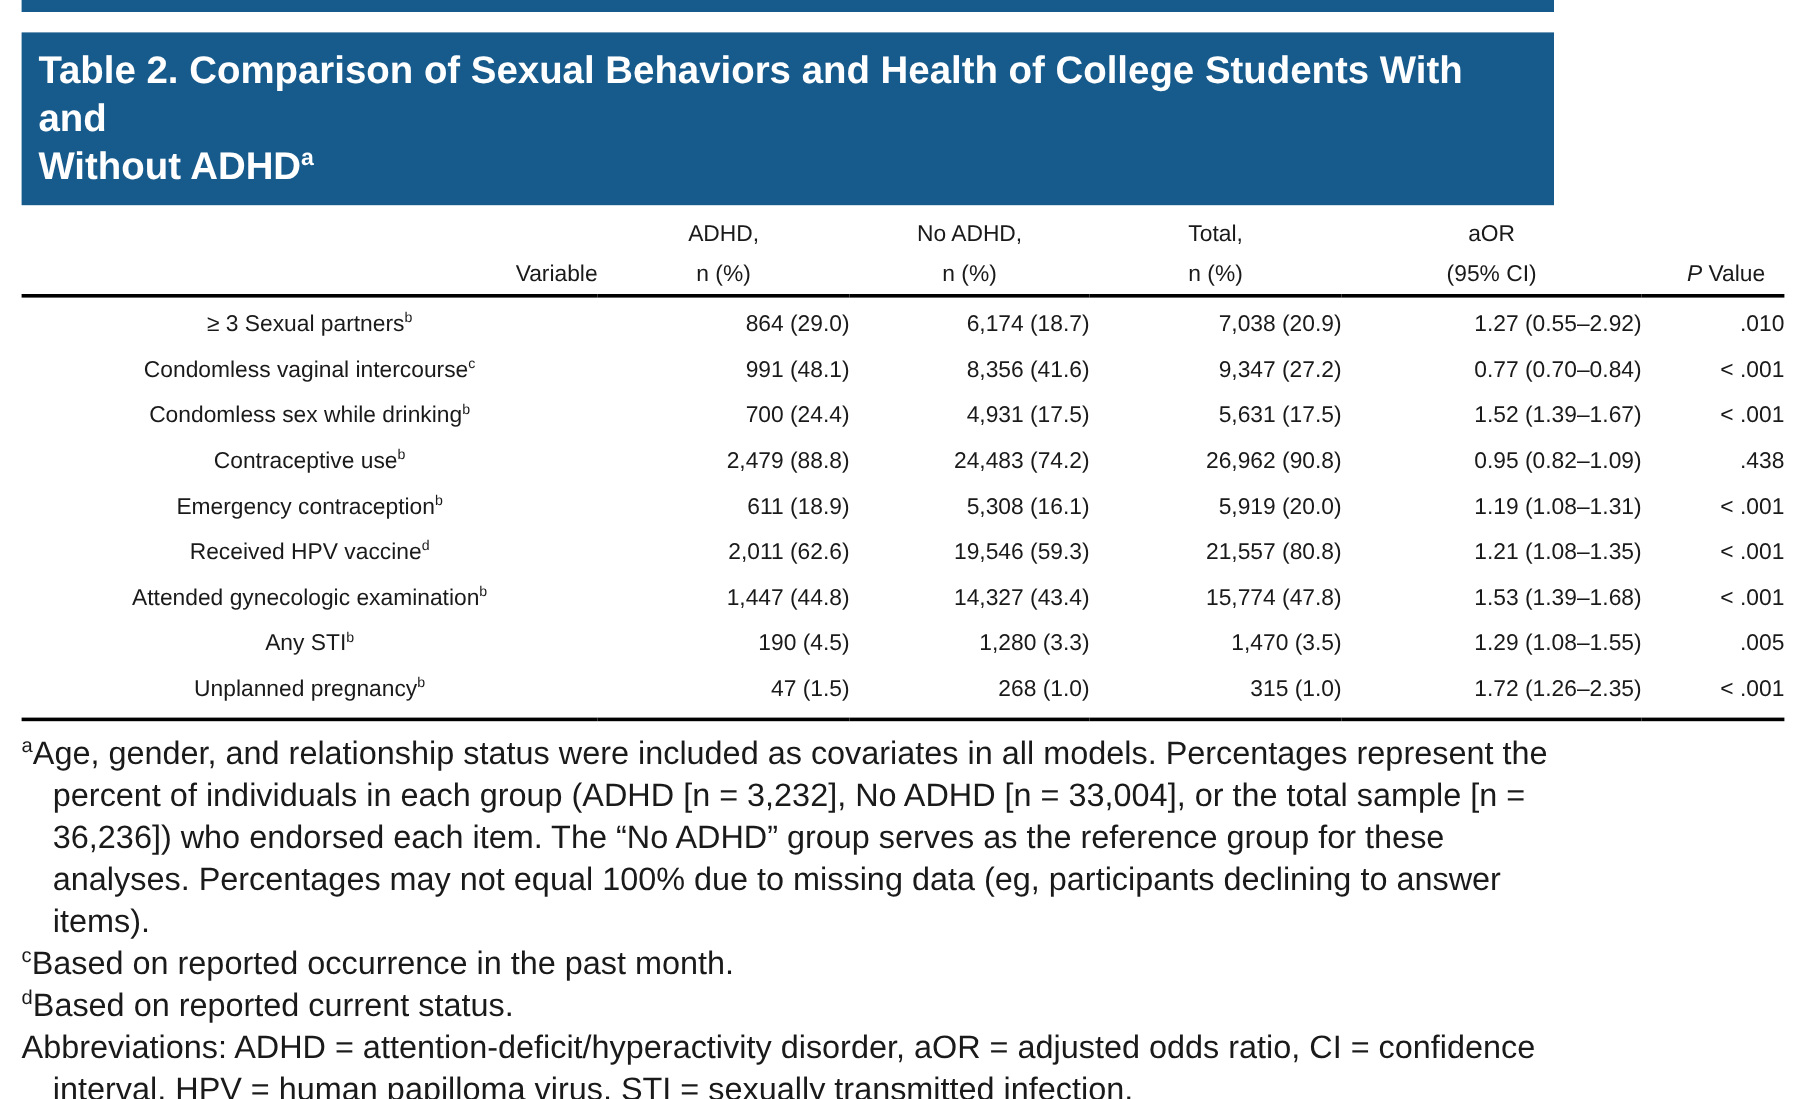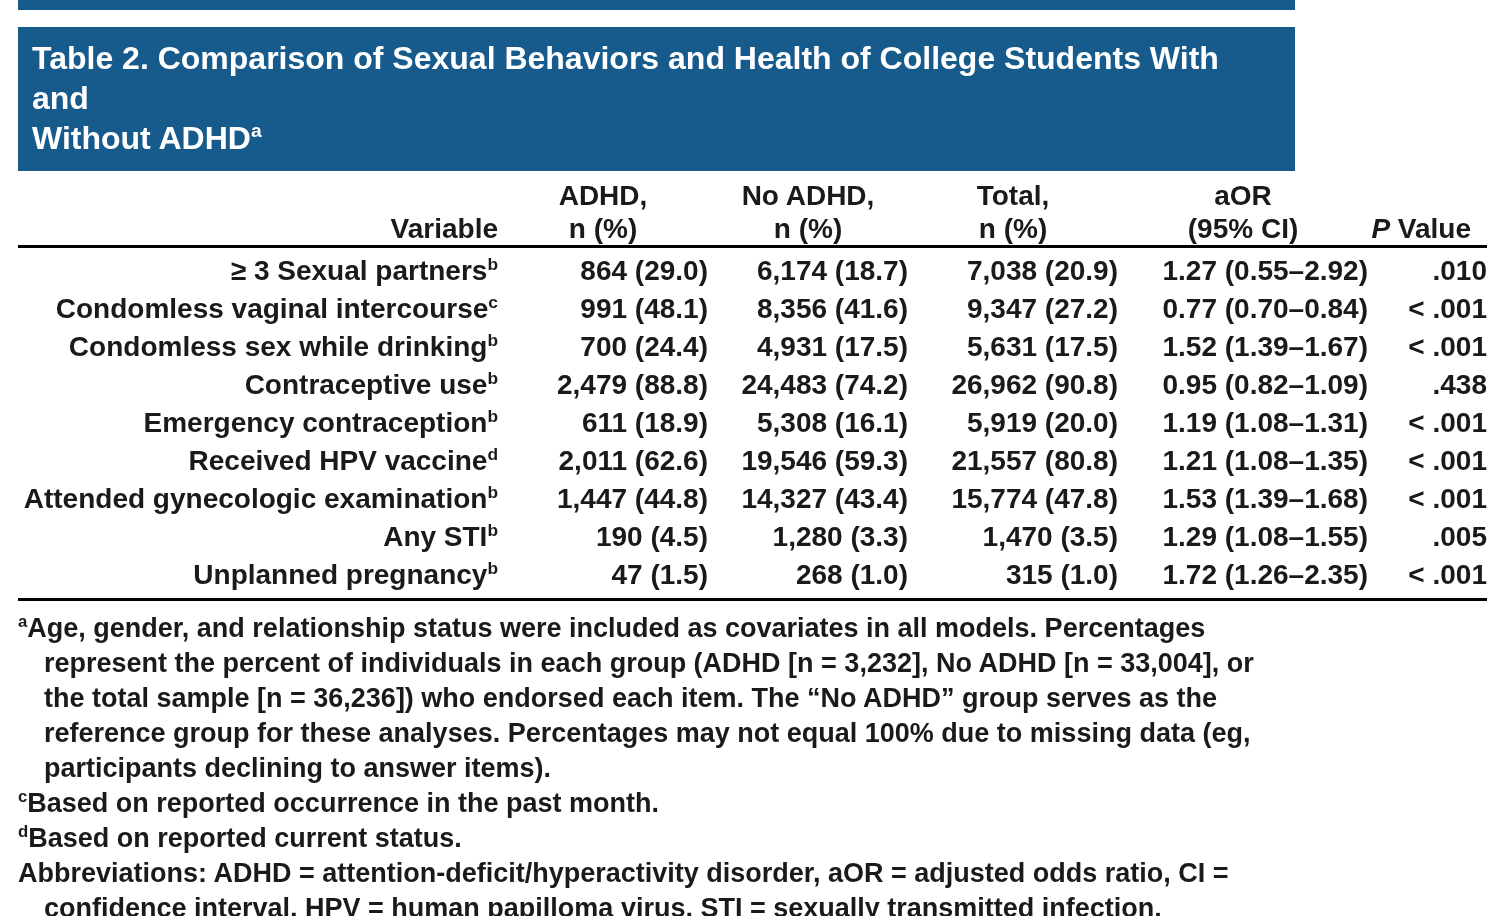--- a/index.html
+++ b/index.html
@@ -31,53 +31,52 @@
     padding:11px 16px 13px 14px;
   }
   .banner sup{font-size:60%;line-height:0;vertical-align:super;}
   table.datatable{
     table-layout:fixed;
     border-collapse:collapse;
     margin:0 18px;
     width:1469px;
   }
   table.datatable th, table.datatable td{
-    font-size:28px;
-    font-weight:700;
+    font-size:19px;
+    font-weight:400;
     padding:0;
     white-space:nowrap;
     overflow:visible;
   }
   thead th{
     vertical-align:bottom;
     line-height:33px;
     padding-bottom:7px;
     border-bottom:3px solid var(--rule);
   }
   thead th.h-var{text-align:right;}
   thead th.h-num{text-align:center;}
   thead th.h-p{text-align:right;padding-right:16px;}
   .italic{font-style:italic;}
   tbody td{line-height:38px;}
   tbody tr:first-child td{padding-top:4px;}
   tbody tr:last-child td{border-bottom:3px solid var(--rule);padding-bottom:4px;}
-  td.c-var{text-align:right;}
+  td.c-var{text-align:center;}
   td.c-num{text-align:right;padding-right:14px;}
   td.c-p{text-align:right;padding-right:16px;}
   td sup, .fn sup{font-size:62%;line-height:0;vertical-align:super;}
   .footnotes{
     margin:10px 18px 0 18px;
     font-size:27px;
     line-height:35px;
   }
   .fn{
     margin:0;
     padding-left:26px;
     text-indent:-26px;
-    font-weight:bold;
   }
 </style>
 </head>
 <body>
 
 <div class="page">
 
   <div class="topbar"></div>
 
   <div class="banner">

